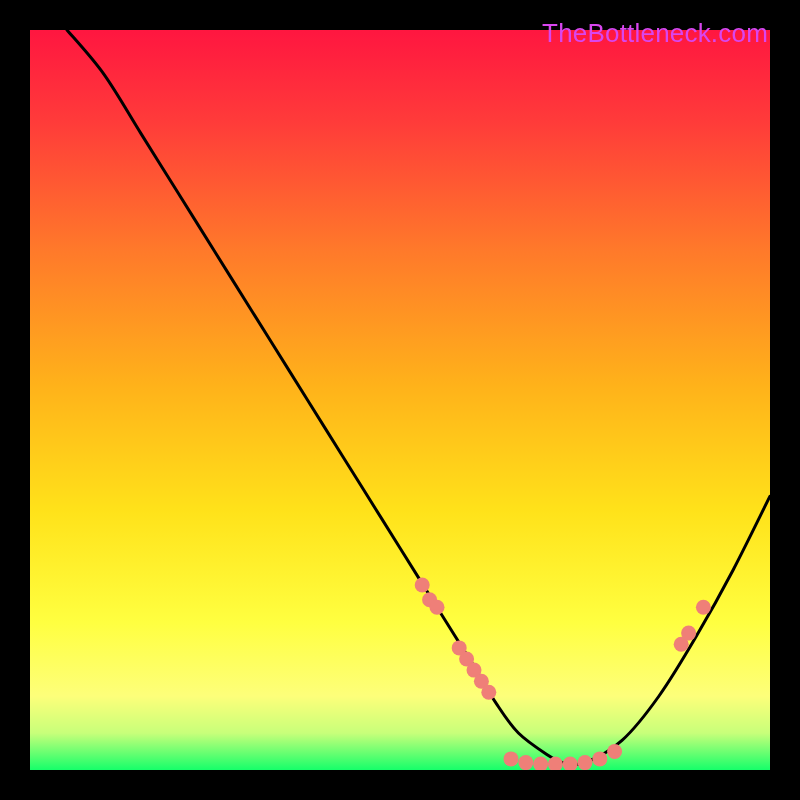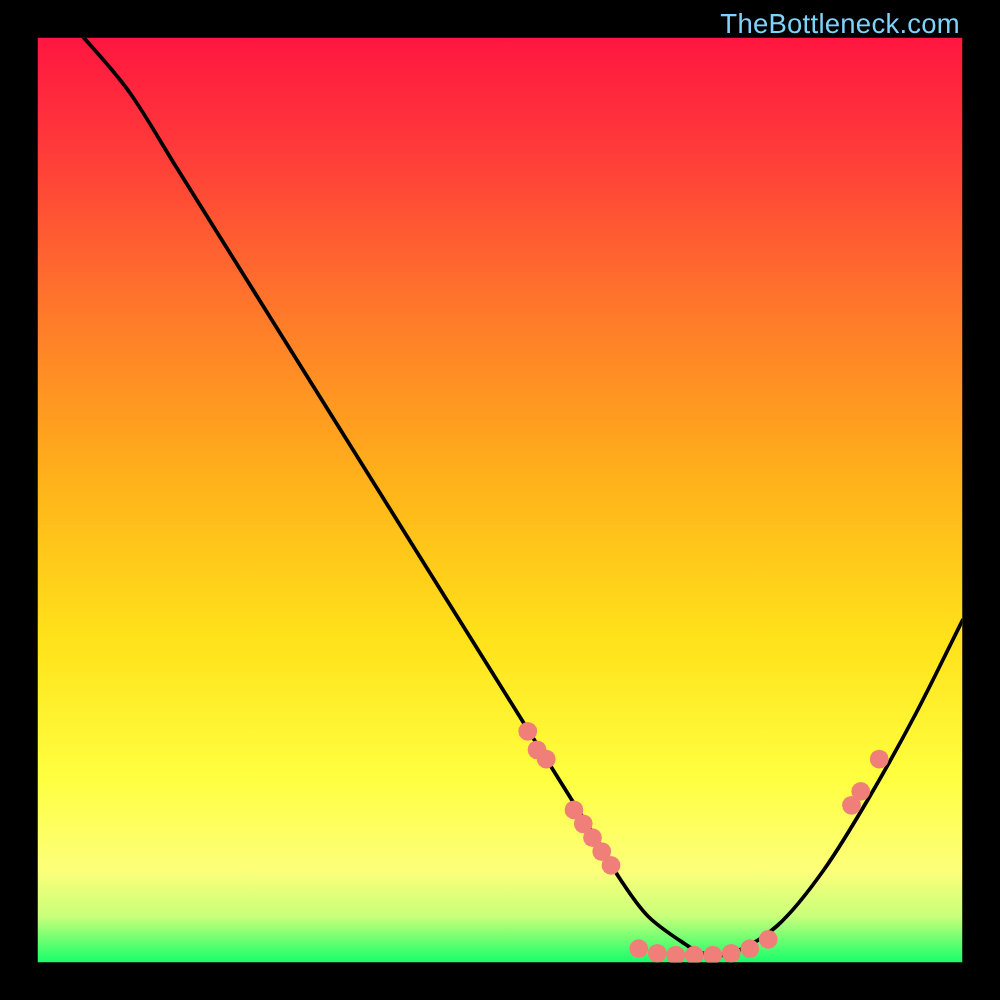--- a/index.html
+++ b/index.html
@@ -24,24 +24,24 @@
   .plot-area {
     position: absolute;
     left: 0;
     top: 0;
     width: 740px;
     height: 740px;
   }
 
   .watermark {
     position: absolute;
-    top: 6px;
+    top: 18px;
     right: 32px;
-    color: #7dd3fc;
-    font-size: 22px;
+    color: #d946ef;
+    font-size: 26px;
     font-weight: 500;
     letter-spacing: 0.2px;
     z-index: 10;
   }
 </style>
 </head>
 <body>
 
 <div class="watermark">TheBottleneck.com</div>
 

